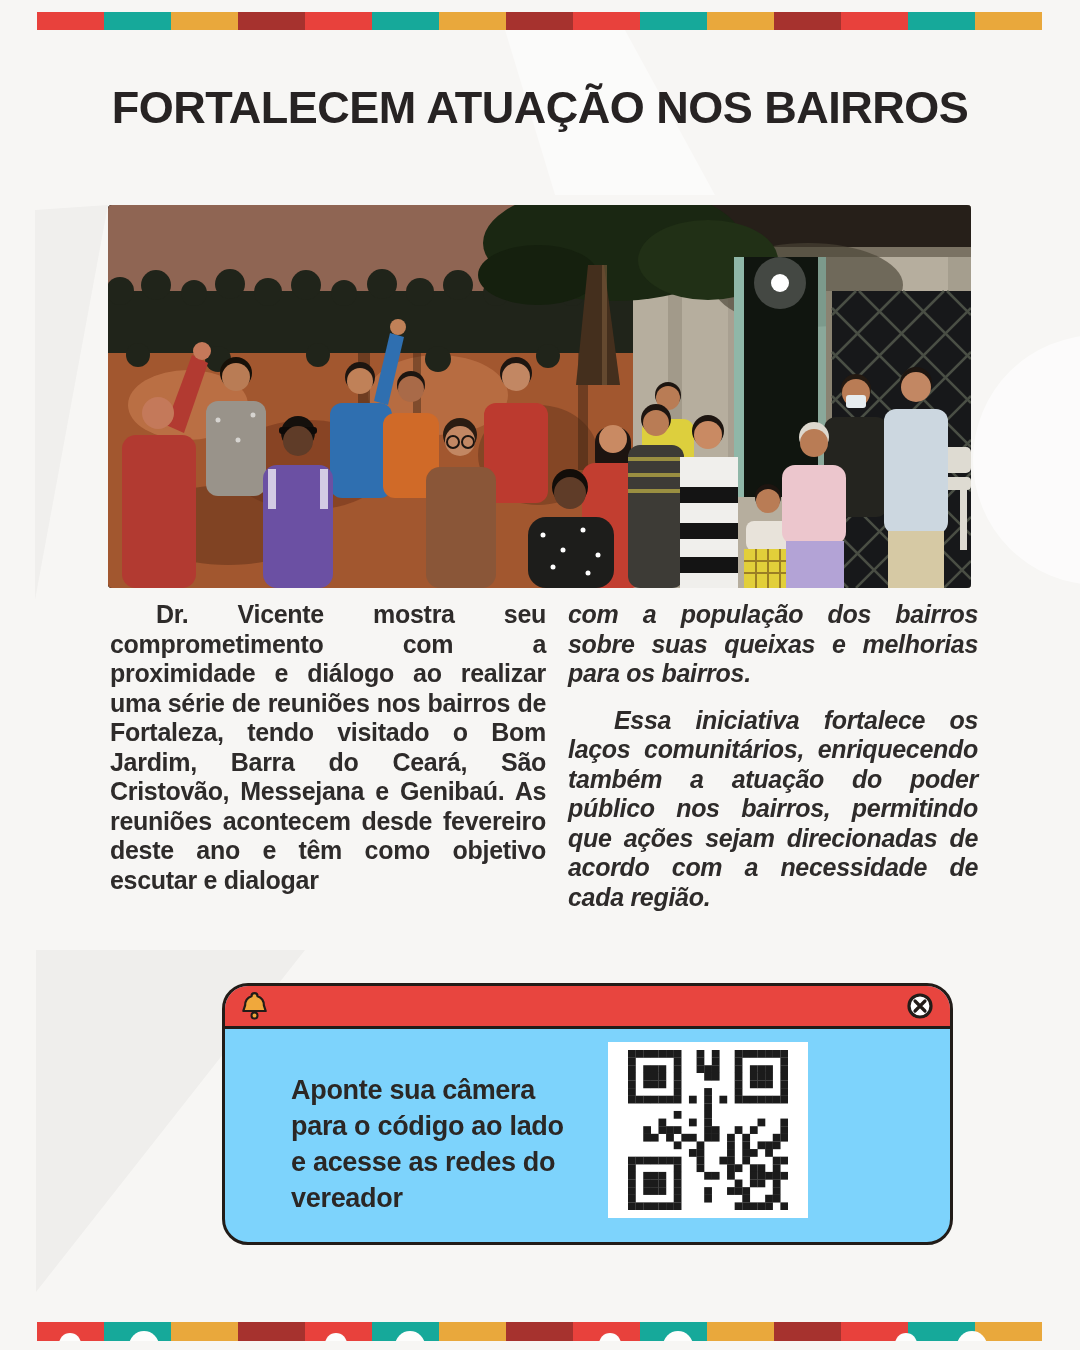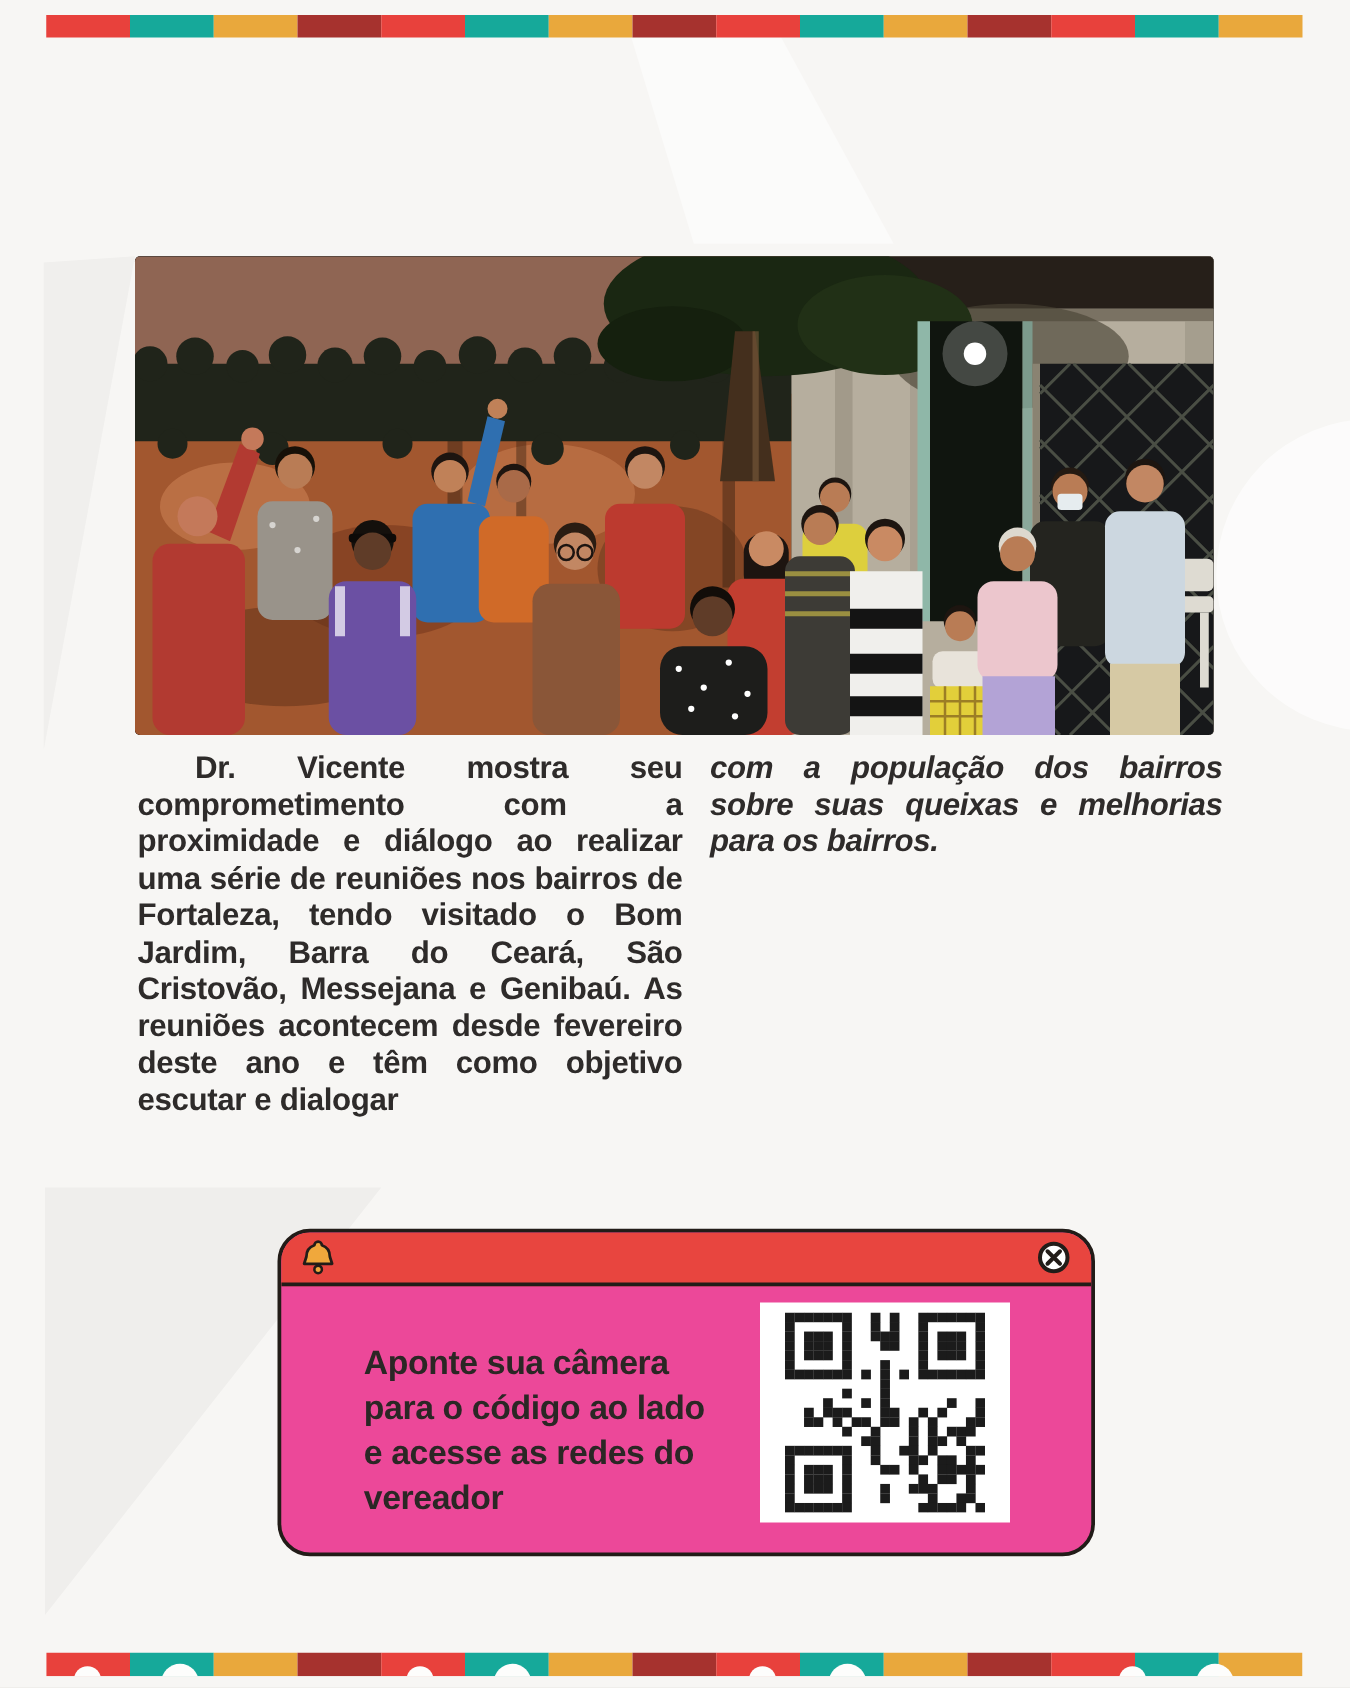--- a/index.html
+++ b/index.html
@@ -36,22 +36,22 @@
   .col{font-size:25px;line-height:29.5px;font-weight:bold;letter-spacing:-0.3px;
        text-align:justify;color:#2e2b2a;}
   .col-left{width:436px;margin-right:22px;}
   .col-right{width:410px;font-style:italic;}
   .col p{margin:0;}
   .col p.indent{text-indent:46px;}
   .col-right p + p{margin-top:17px;}
 
   
   .card{
-    position:absolute;left:222px;top:983px;width:654px;height:262px;z-index:3;
-    background:#ec4899;border:3px solid #221c18;border-radius:26px;
+    position:absolute;left:222px;top:983px;width:731px;height:262px;z-index:3;
+    background:#7dd3fc;border:3px solid #221c18;border-radius:26px;
     box-sizing:border-box;overflow:hidden;
   }
   .card-header{
     height:40px;background:#e8453f;border-bottom:3px solid #221c18;
     display:flex;align-items:center;justify-content:space-between;
     padding:0 16px;
   }
   .card-message{
     position:absolute;left:66px;top:86px;width:276px;
     font-size:27px;line-height:36px;font-weight:bold;color:#2b2725;
@@ -86,20 +86,21 @@
       <div class="seg" style="background: rgb(232, 65, 60);"></div>
       <div class="seg" style="background: rgb(22, 169, 154);"></div>
       <div class="seg" style="background: rgb(233, 168, 60);"></div>
       <div class="seg" style="background: rgb(166, 50, 46);"></div>
       <div class="seg" style="background: rgb(232, 65, 60);"></div>
       <div class="seg" style="background: rgb(22, 169, 154);"></div>
       <div class="seg" style="background: rgb(233, 168, 60);"></div>
     </div>
 
   <div class="headline">
+    <div>FORTALECEM ATUAÇÃO NOS BAIRROS</div>
   </div>
 
   <div class="photo">
     <svg width="863" height="383" viewBox="0 0 863 383">
 
       <rect width="863" height="383" fill="#191411"></rect>
       <rect x="0" y="0" width="525" height="120" fill="#8f6553"></rect>
       <rect x="525" y="0" width="338" height="383" fill="#b6ae9e"></rect>
       <rect x="525" y="0" width="338" height="42" fill="#261f19"></rect>
       <rect x="525" y="42" width="338" height="10" fill="#7a7263"></rect>
@@ -254,20 +255,21 @@
       </g>
     </svg>
   </div>
 
   <div class="cols">
     <div class="col col-left">
       <p class="indent">Dr. Vicente mostra seu comprometimento com a proximidade e diálogo ao realizar uma série de reuniões nos bairros de Fortaleza, tendo visitado o Bom Jardim, Barra do Ceará, São Cristovão, Messejana e Genibaú.  As reuniões acontecem desde fevereiro deste ano e têm como objetivo escutar e dialogar</p>
     </div>
     <div class="col col-right">
       <p>com a população dos bairros sobre suas queixas e melhorias para os bairros.</p>
+      <p class="indent">Essa iniciativa fortalece os laços comunitários, enriquecendo também a atuação do poder público nos bairros, permitindo que ações sejam direcionadas de acordo com a necessidade de cada região.</p>
     </div>
   </div>
 
   <div class="card">
     <div class="card-header">
       <svg width="27" height="30" viewBox="0 0 27 30">
         <path d="M13.5 2.2 a3 3 0 0 1 3 3 c4.2 1.4 6.4 4.8 6.4 9.2 l1.8 5.6 h-22.4 l1.8 -5.6 c0 -4.4 2.2 -7.8 6.4 -9.2 a3 3 0 0 1 3 -3 Z" fill="#f0a83c" stroke="#221c18" stroke-width="2.2" stroke-linejoin="round"></path>
         <circle cx="13.5" cy="24.5" r="3" fill="#f0a83c" stroke="#221c18" stroke-width="2"></circle>
       </svg>
       <svg width="28" height="28" viewBox="0 0 28 28">

